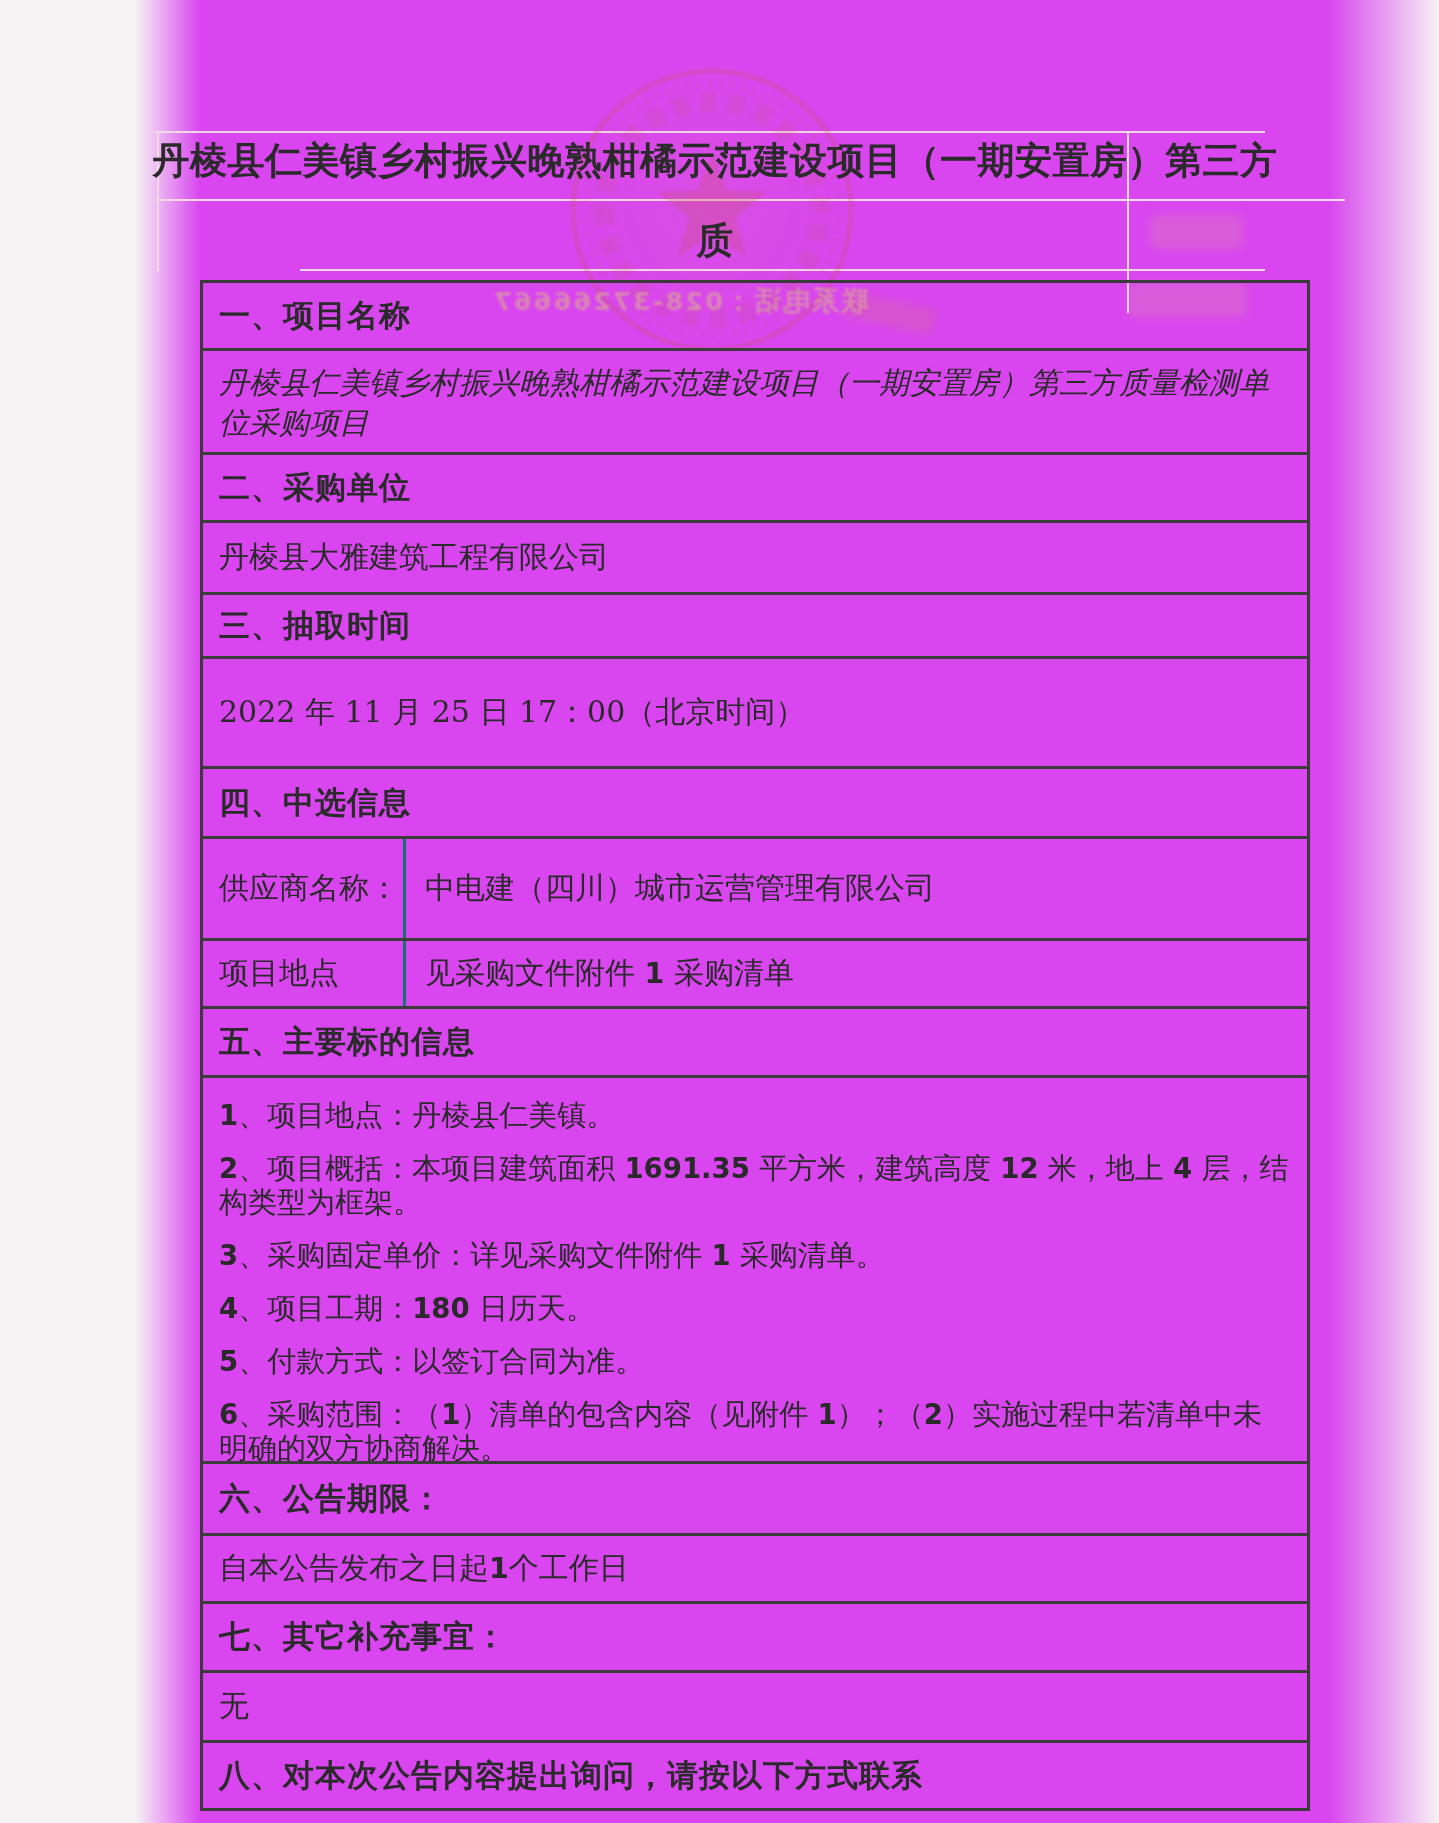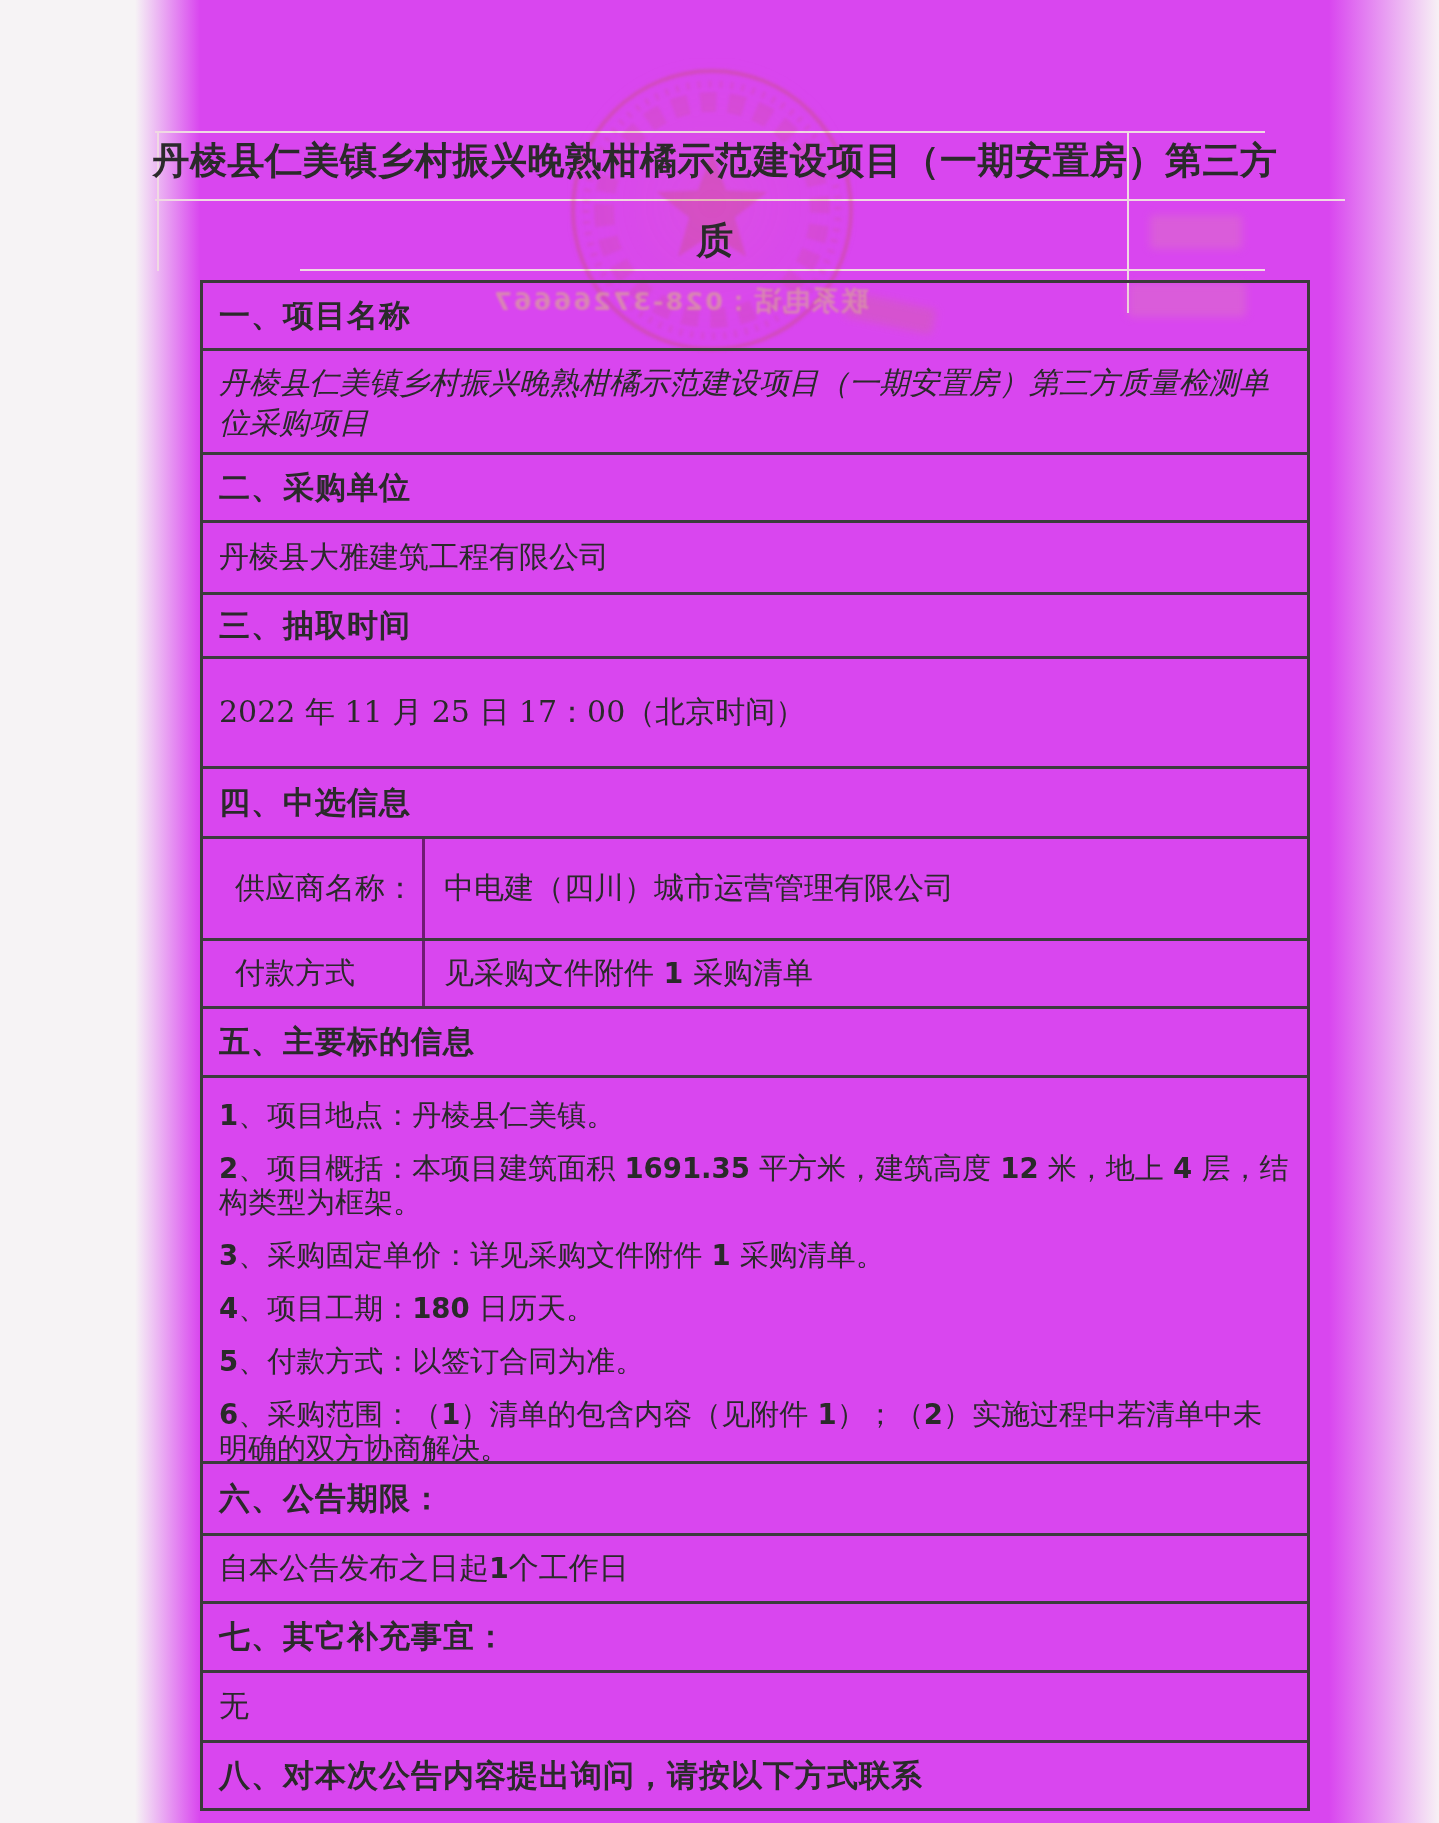--- a/index.html
+++ b/index.html
@@ -32,23 +32,23 @@
     display:flex;align-items:center;padding-left:16px;font-size:30px;
   }
   .row.header{font-weight:bold;font-size:31px;letter-spacing:1px;}
   .h65{height:65px}.h68{height:68px}.h69{height:69px}.h70{height:70px}
   .h71{height:64px}.h72{height:72px}.h102{height:102px}.h104{height:104px}
   .h110{height:110px}.h386{height:386px}
   .last{border-bottom:none;}
   .wrap2{display:block;padding-top:12px;line-height:40px;padding-right:30px;font-style:italic;}
   .kv{padding-left:0;}
   .kv .key{
-    box-sizing:border-box;width:222px;align-self:stretch;
-    display:flex;align-items:center;padding-left:32px;
-    border-right:3px solid #701a75;flex:none;
+    box-sizing:border-box;width:203px;align-self:stretch;
+    display:flex;align-items:center;padding-left:16px;
+    border-right:3px solid #0f766e;flex:none;
   }
   .kv .val{flex:1;padding-left:19px;}
   .listrow{display:block;padding:20px 18px 0 16px;font-size:29px;}
   .item{line-height:34px;margin-bottom:19px;}
   b{font-family:"DejaVu Sans","Liberation Sans",sans-serif;font-weight:bold;font-size:0.95em;}
   
   .bleedline{position:absolute;background:#f0d9e3;z-index:1;}
   .bl-h1{left:155px;top:131px;width:1110px;height:2px;}
   .bl-h2{left:155px;top:199px;width:1190px;height:2px;}
   .bl-h3{left:300px;top:269px;width:965px;height:2px;}
@@ -110,21 +110,21 @@
 
     <div class="row header h71">三、抽取时间</div>
     <div class="row h110">2022 年 11 月 25 日 17：00（北京时间）</div>
 
     <div class="row header h70">四、中选信息</div>
     <div class="row kv h102">
       <div class="key">供应商名称：</div>
       <div class="val">中电建（四川）城市运营管理有限公司</div>
     </div>
     <div class="row kv h68">
-      <div class="key">付款方式</div>
+      <div class="key">项目地点</div>
       <div class="val num-bold">见采购文件附件 <b>1</b> 采购清单</div>
     </div>
 
     <div class="row header h69">五、主要标的信息</div>
     <div class="row listrow h386">
       <div class="item num-bold"><b>1</b>、项目地点：丹棱县仁美镇。</div>
       <div class="item num-bold"><b>2</b>、项目概括：本项目建筑面积 <b>1691.35</b> 平方米，建筑高度 <b>12</b> 米，地上 <b>4</b> 层，结构类型为框架。</div>
       <div class="item num-bold"><b>3</b>、采购固定单价：详见采购文件附件 <b>1</b> 采购清单。</div>
       <div class="item num-bold"><b>4</b>、项目工期：<b>180</b> 日历天。</div>
       <div class="item num-bold"><b>5</b>、付款方式：以签订合同为准。</div>

